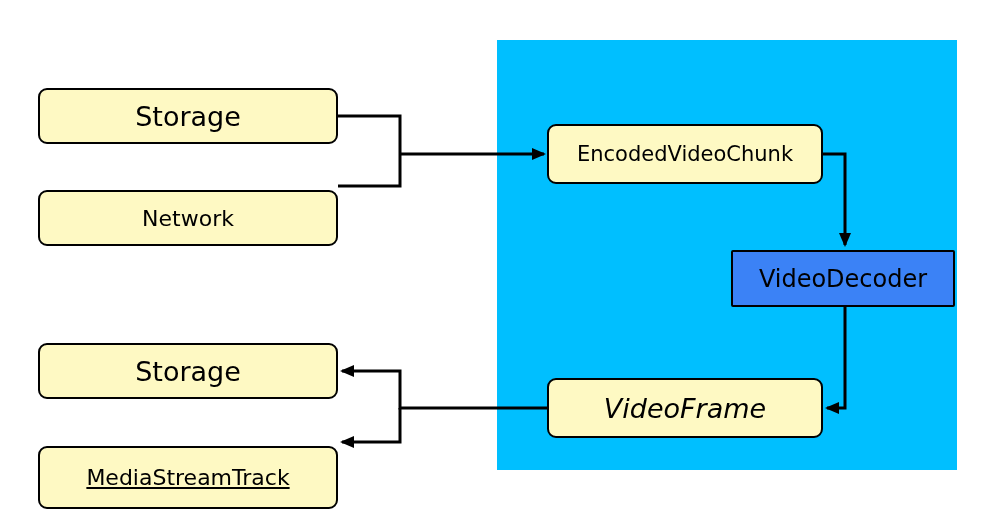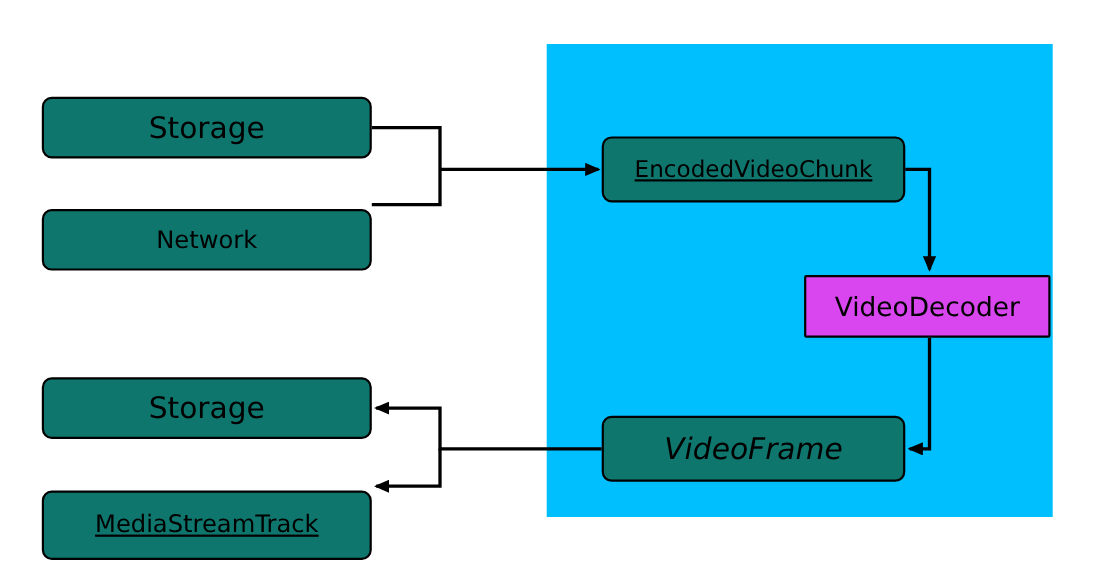--- a/index.html
+++ b/index.html
@@ -30,34 +30,34 @@
   }
   .ln {
     fill: none;
     stroke: #000000;
     stroke-width: 3;
   }
   .node {
     position: absolute;
     z-index: 3;
     box-sizing: border-box;
-    background: #0f766e;
+    background: #fef9c3;
     border: 2px solid #000000;
     border-radius: 9px;
     display: flex;
     align-items: center;
     justify-content: center;
     color: #000000;
     text-align: center;
     white-space: nowrap;
   }
   .fs-xl { font-size: 27px; }
   .fs-lg { font-size: 24px; }
   .fs-md { font-size: 22px; margin-top: 32px; }
-  .fs-sm { font-size: 21px; text-decoration: underline; }
+  .fs-sm { font-size: 21px; }
 </style>
 </head>
 <body>
 
 <div id="stage">
 
   <div class="region" style="background: rgb(0, 191, 255);"></div>
 
   <svg class="arrows" width="996" height="522">
     <defs>
@@ -79,21 +79,21 @@
   </div>
 
   <div class="node fs-md" style="left:38px; top:158px; width:300px; height:56px;">
     <span>Network</span>
   </div>
 
   <div class="node fs-sm" style="left:547px; top:124px; width:276px; height:60px;">
     <span>EncodedVideoChunk</span>
   </div>
 
-  <div class="node fs-lg" style="left: 731px; top: 250px; width: 224px; height: 57px; border-radius: 2px; background: #d946ef;">
+  <div class="node fs-lg" style="left: 731px; top: 250px; width: 224px; height: 57px; border-radius: 2px; background: #3b82f6;">
     <span>VideoDecoder</span>
   </div>
 
   <div class="node fs-xl" style="left:547px; top:378px; width:276px; height:60px;font-style:italic;">
     <span>VideoFrame</span>
   </div>
 
   <div class="node fs-xl" style="left:38px; top:343px; width:300px; height:56px;">
     <span>Storage</span>
   </div>

